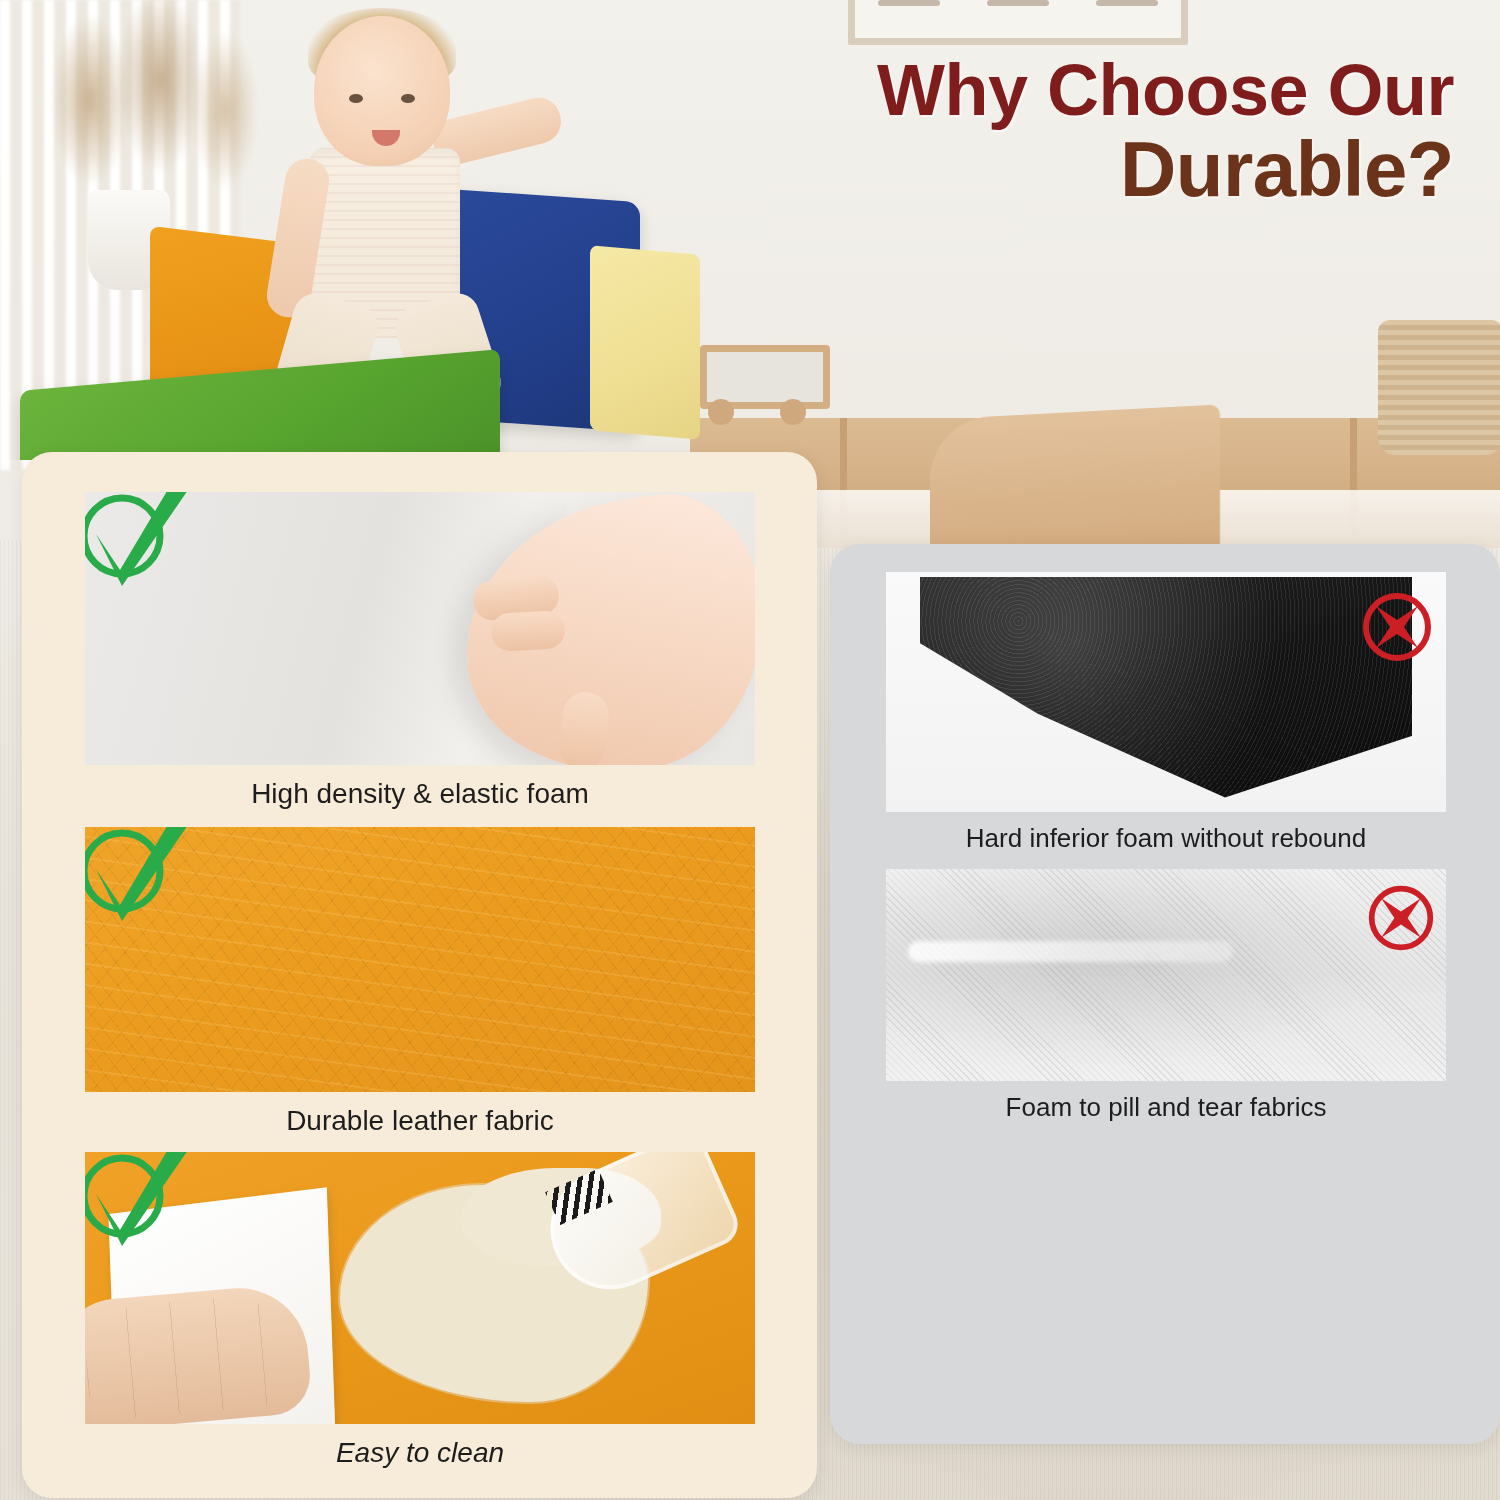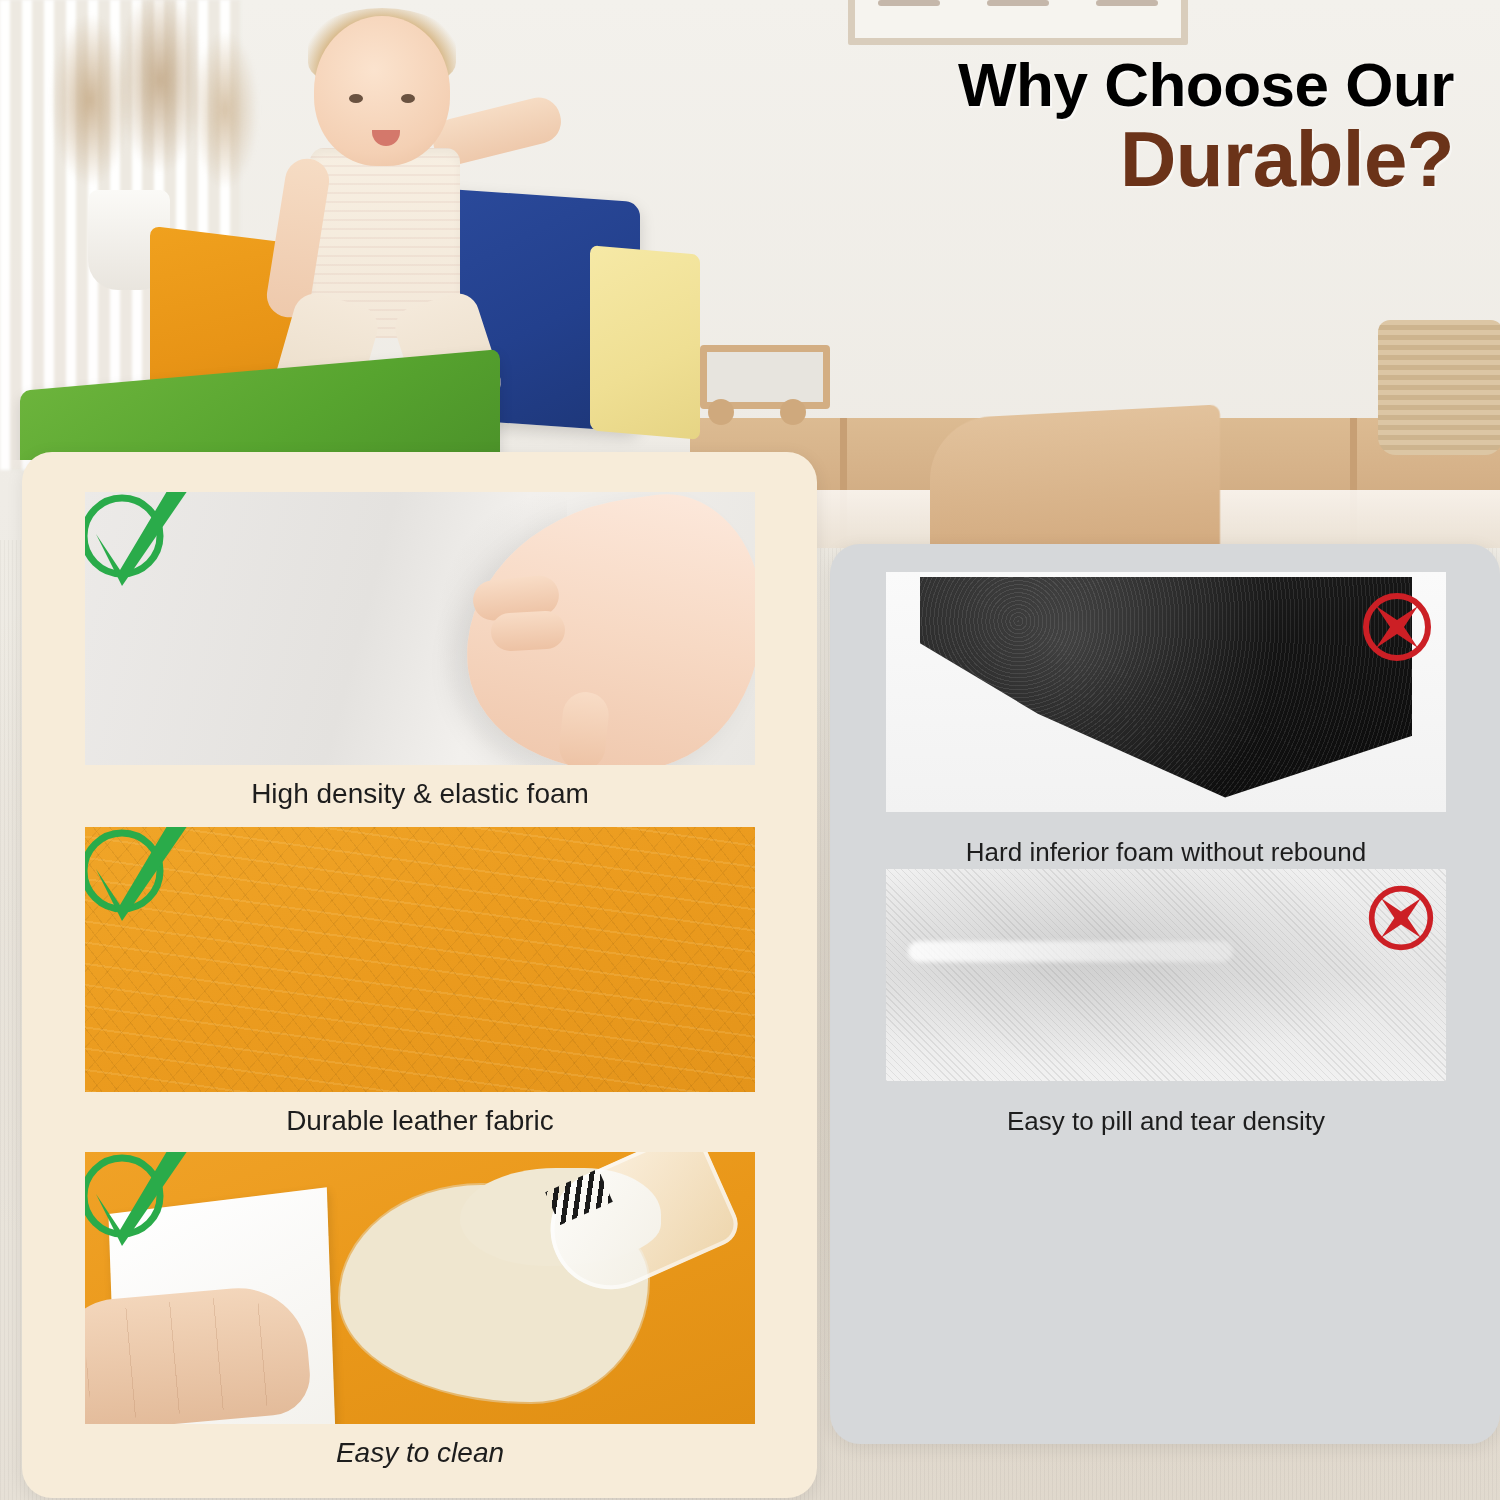--- a/index.html
+++ b/index.html
@@ -172,21 +172,21 @@
   
   .headline {
     position: absolute; right: 46px; top: 52px;
     width: 840px;
     text-align: right;
     line-height: 1.06;
     font-weight: 900;
     letter-spacing: -0.5px;
   }
   .headline .l1 {
-    display: block; font-size: 62px; color: #000000;
+    display: block; font-size: 72px; color: #7f1d1d;
     text-shadow: 2px 2px 0 rgba(255,255,255,.55);
   }
   .headline .l2, .headline .l3 {
     display: block; font-size: 78px; color: #6B3319;
     text-shadow: 2px 2px 0 rgba(255,255,255,.45);
   }
 
   
   .card {
     position: absolute;
@@ -210,21 +210,21 @@
     position: relative; width: 100%; overflow: hidden;
     background: #dfdfe0;
   }
   .caption {
     text-align: center;
     color: #1d1d1d;
     font-size: 28px;
     padding-top: 13px;
     font-family: "Liberation Sans", sans-serif;
   }
-  .card-bad .caption { font-size: 26px; padding-top: 25px; }
+  .card-bad .caption { font-size: 26px; padding-top: 11px; }
 
   
   .badge { position: absolute; z-index: 9; }
   .badge svg { display: block; }
   .badge-check { left: -13px; top: -18px; width: 120px; height: 115px; }
   .badge-x { right: 10px; top: 14px; width: 70px; height: 70px; }
   .card-bad .item-1 .badge-x { right: 12px; top: 18px; width: 74px; height: 74px;}
 
   
   .ph-foam {
@@ -470,19 +470,19 @@
     <div class="item item-2" style="left:56px; top:325px; width:560px;">
       <div class="photo ph-pill" style="height:212px;">
         <div class="tear"></div>
         <div class="badge badge-x">
           <svg viewBox="0 0 74 74">
             <circle cx="37" cy="37" r="31" fill="none" stroke="#cc1f25" stroke-width="6"></circle>
             <path d="M16 16 L37 30 L58 16 L44 37 L58 58 L37 44 L16 58 L30 37 Z" fill="#cc1f25"></path>
           </svg>
         </div>
       </div>
-      <div class="caption">Easy to pill and tear density</div>
+      <div class="caption">Foam to pill and tear fabrics</div>
     </div>
 
 
   </div>
 
 </div>
 
 </body></html>

